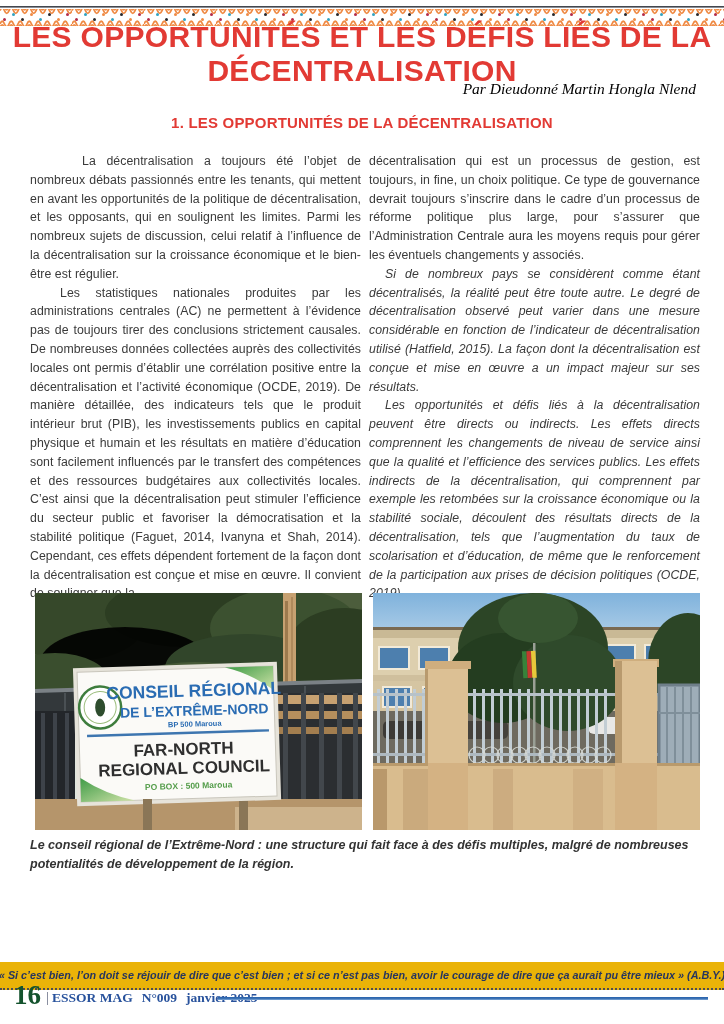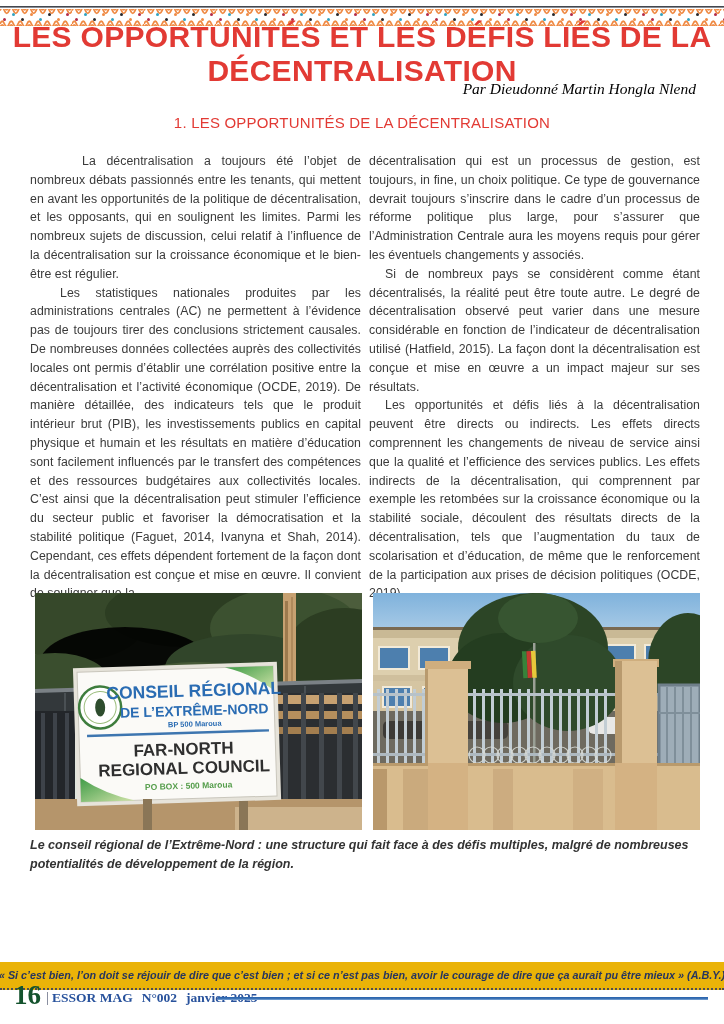--- a/index.html
+++ b/index.html
@@ -4,28 +4,28 @@
 <style>
   html,body{margin:0;padding:0;background:#ffffff;}
   .page{position:relative;width:724px;height:1024px;background:#ffffff;overflow:hidden;
         font-family:"Liberation Sans",sans-serif;}
   .topborder{position:absolute;top:0;left:0;width:724px;height:26px;}
   .main-title{position:absolute;top:20px;left:0;width:724px;text-align:center;
     font-size:30px;font-weight:800;letter-spacing:.3px;color:#e23a34;margin:0;}
   .byline{position:absolute;top:80px;right:28px;font-family:"Liberation Serif",serif;
     font-style:italic;font-size:15.5px;color:#000000;}
   .section-heading{position:absolute;top:114px;left:0;width:724px;text-align:center;
-    font-size:15px;font-weight:400;letter-spacing:.2px;color:#e23a34;margin:0;}
+    font-size:15px;font-weight:700;letter-spacing:.2px;color:#e23a34;margin:0;}
   .columns{position:absolute;top:152px;left:30px;width:670px;display:flex;gap:8px;justify-content:space-between;}
   .col{flex:1 1 0;}
   .col p{margin:0;font-size:12.3px;line-height:18.8px;text-align:justify;color:#3a3a3a;
     letter-spacing:.05px;}
   .ind-lg{text-indent:52px;}
   .ind-md{text-indent:30px;}
-  .ind-sm{text-indent:16px;}
+  .ind-sm{text-indent:16px;font-style:italic;}
   .photos{position:absolute;top:593px;left:35px;width:665px;display:flex;gap:11px;z-index:3;}
   .photo{width:327px;height:237px;background:#dfe5dc;}
   .photo svg{display:block;}
   .caption{position:absolute;top:836px;left:30px;width:668px;font-size:12.5px;line-height:19px;
     font-weight:bold;font-style:italic;color:#333333;}
   .quote-bar{position:absolute;top:962px;left:0;width:724px;height:26px;background:#eab308;
     border-bottom:2px dotted #4c4c54;display:flex;align-items:center;justify-content:center;}
   .quote-text{font-size:10.8px;font-weight:bold;font-style:italic;color:#26355f;
     white-space:nowrap;}
   .page-num{position:absolute;left:14px;top:980px;font-family:"Liberation Serif",serif;
@@ -284,17 +284,17 @@
   </div>
 
   <div class="caption">Le conseil régional de l’Extrême-Nord : une structure qui fait face à des défis multiples, malgré de nombreuses potentialités de développement de la région.</div>
 
   <div class="quote-bar">
     <span class="quote-text">« Si c’est bien, l’on doit se réjouir de dire que c’est bien ; et si ce n’est pas bien, avoir le courage de dire que ça aurait pu être mieux » (A.B.Y.)</span>
   </div>
   <div class="page-num">16</div>
   <div class="footer-sep"></div>
   <div class="issue-line">
-    <span>ESSOR MAG</span><span>N°002</span><span>janvier 2025</span>
+    <span>ESSOR MAG</span><span>N°009</span><span>janvier 2025</span>
   </div>
   <div class="footer-rule"></div>
 
 </div>
 
 </body></html>

